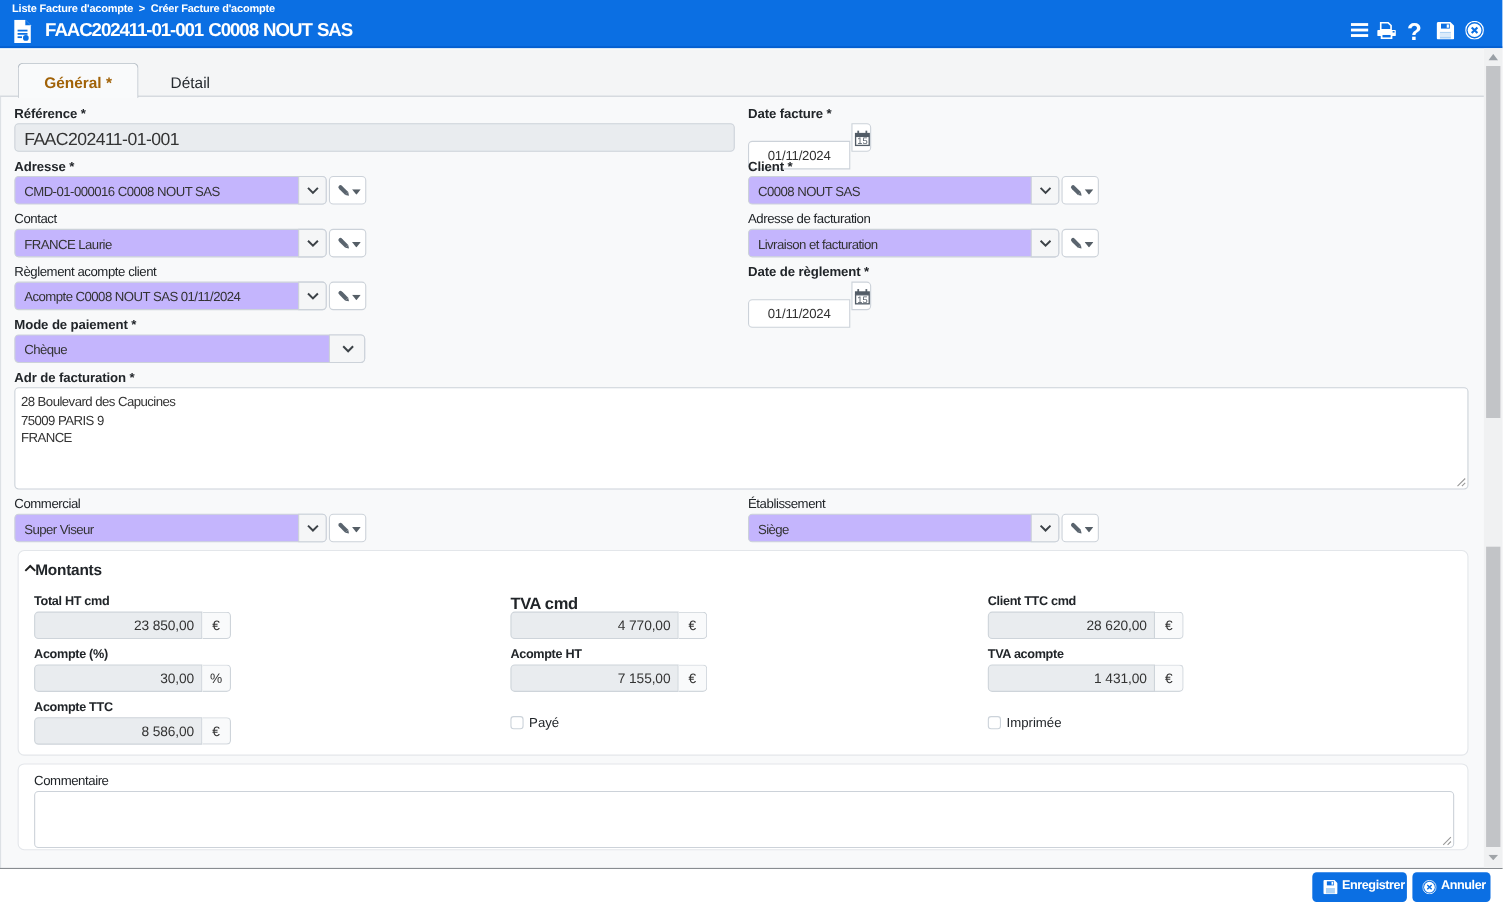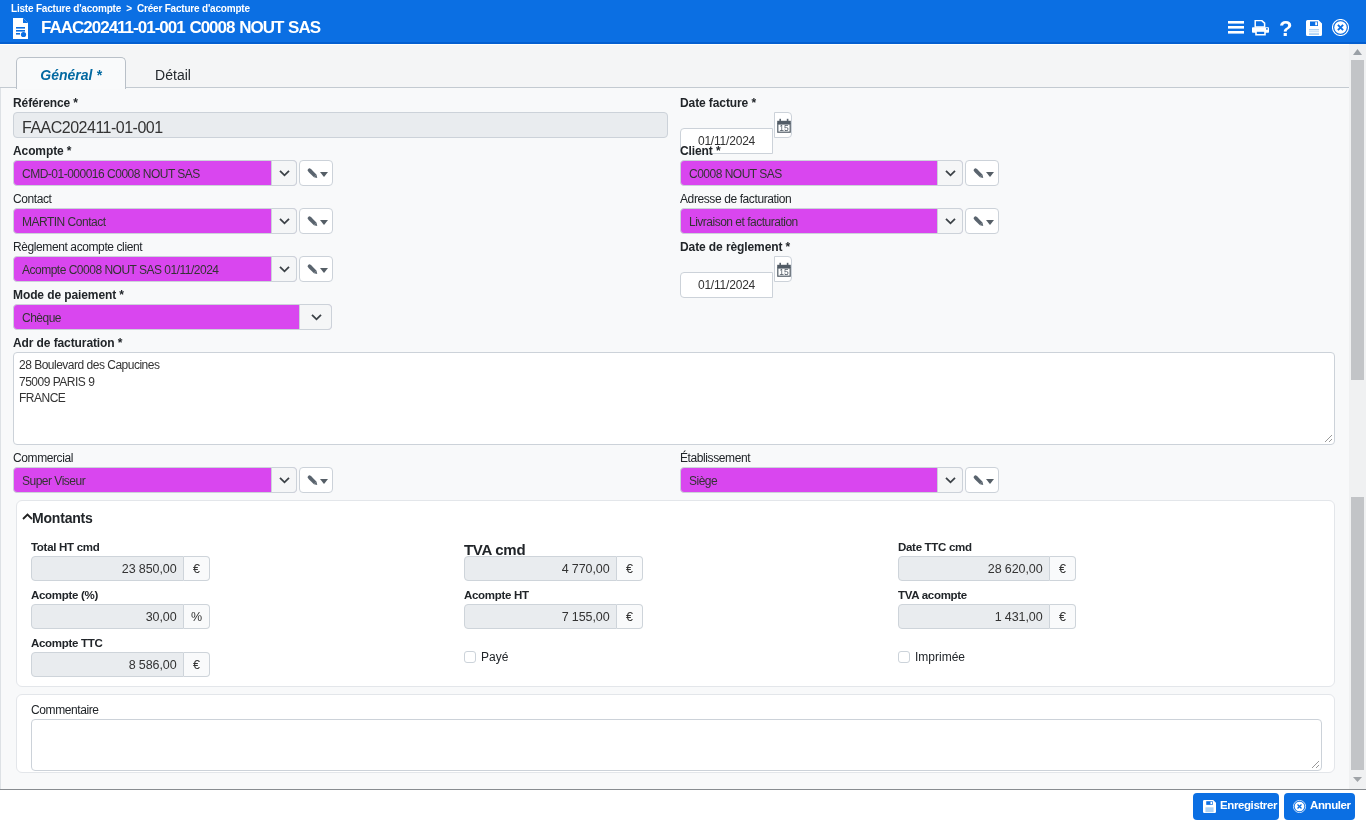--- a/index.html
+++ b/index.html
@@ -8,34 +8,34 @@
 .abs { position:absolute; }
 
 
 #hdr { position:absolute; left:0; top:0; width:1366px; height:44px; background:#0b6fe3; border-bottom:0; box-shadow:inset 0 -2px 0 #045fd0; }
 #hdrwhite { position:absolute; left:0; top:44px; width:1366px; height:1px; background:#fffffc; }
 #crumb { position:absolute; left:11px; top:3px; font-size:10px; font-weight:bold; color:#fff; letter-spacing:-0.2px; }
 #htitle { position:absolute; left:41px; top:18px; font-size:17px; font-weight:bold; color:#fff; letter-spacing:-1px; word-spacing:1px; white-space:nowrap; }
 
 
 #tabstrip { position:absolute; left:0; top:45px; width:1349px; height:43px; background:#f4f5f6; border-bottom:1px solid #c3cad1; }
-#tabactive { position:absolute; left:16px; top:57px; width:110px; height:32px; background:#f9fafb; border:1px solid #b9c0c8; border-bottom:none; border-radius:5px 5px 0 0; z-index:3; text-align:center; line-height:35px; font-size:14px; font-weight:bold; color:#0369a1;font-style:italic; }
+#tabactive { position:absolute; left:16px; top:57px; width:110px; height:32px; background:#f9fafb; border:1px solid #b9c0c8; border-bottom:none; border-radius:5px 5px 0 0; z-index:3; text-align:center; line-height:35px; font-size:14px; font-weight:bold; color:#a16207; }
 #tabdetail { position:absolute; left:130px; top:57px; width:86px; height:32px; text-align:center; line-height:36px; font-size:14px; color:#24292e; }
 
 
 #content { position:absolute; left:0; top:88px; width:1350px; height:701px; background:#f8f9fa; border-left:1px solid #dde1e5; }
 
 .lbl { position:absolute; font-size:12px; letter-spacing:-0.1px; font-weight:bold; color:#212529; white-space:nowrap; }
 .lbn { position:absolute; font-size:12px; letter-spacing:-0.4px; font-weight:normal; color:#212529; white-space:nowrap; }
 
 .inp { position:absolute; height:26px; background:#fff; border:1px solid #ccd2d9; border-radius:4px; font-size:16px; color:#333; }
 .inp .v { position:absolute; left:8px; top:6px; letter-spacing:-0.5px; white-space:nowrap; }
 .dis { background:#e9ecef; }
 
-.cmb { position:absolute; height:26px; background:#d946ef; border:1px solid #ccd2d9; border-radius:4px; }
+.cmb { position:absolute; height:26px; background:#c4b5fd; border:1px solid #ccd2d9; border-radius:4px; }
 .cmb .v { position:absolute; left:8px; top:6px; font-size:12px; letter-spacing:-0.5px; color:#333; white-space:nowrap; }
 .cmb .dd { position:absolute; right:-1px; top:-1px; width:26px; height:26px; background:#f5f6f7; border:1px solid #ccd2d9; border-radius:0 4px 4px 0; }
 .cmb .dd svg { position:absolute; left:6px; top:8px; }
 .dd33 { width:33px !important; }
 .dd33 svg { left:10px !important; }
 
 .eb { position:absolute; width:34px; height:26px; background:#fff; border:1px solid #ccd2d9; border-radius:4px; }
 .eb svg.pen { position:absolute; left:5px; top:5px; }
 .eb svg.car { position:absolute; right:4px; top:11px; }
 
@@ -113,21 +113,21 @@
 <div id="tabstrip"></div>
 <div id="tabactive">Général *</div>
 <div id="tabdetail">Détail</div>
 <div id="content"></div>
 
 <div class="lbl" style="left:13px;top:96px">Référence *</div>
 <div class="inp dis" style="left:13px;top:112px;width:655px">
     <span class="v">FAAC202411-01-001</span>
   </div>
 
-<div class="lbl" style="left:13px;top:144px">Acompte *</div>
+<div class="lbl" style="left:13px;top:144px">Adresse *</div>
 <div class="cmb" style="left:13px;top:160px;width:284px">
     <span class="v">CMD-01-000016 C0008 NOUT SAS</span>
     <span class="dd">
       <svg width="13" height="9" viewBox="0 0 13 9">
         <path d="M2 1.8 L6.5 6.3 L11 1.8" fill="none" stroke="#3c4247" stroke-width="1.8"></path>
       </svg>
     </span>
   </div>
 <div class="eb" style="left:299px;top:160px">
     <svg class="pen" width="15" height="15" viewBox="0 0 15 15">
@@ -137,21 +137,21 @@
         <path d="M11.2 5.4 L14 7.3 L11.2 9.2 Z"></path>
       </g>
     </svg>
     <svg class="car" width="8" height="5" viewBox="0 0 8 5">
       <path d="M0 0 L8 0 L4 5 Z" fill="#555e66"></path>
     </svg>
   </div>
 
 <div class="lbn" style="left:13px;top:192px">Contact</div>
 <div class="cmb" style="left:13px;top:208px;width:284px">
-    <span class="v">MARTIN Contact</span>
+    <span class="v">FRANCE Laurie</span>
     <span class="dd">
       <svg width="13" height="9" viewBox="0 0 13 9">
         <path d="M2 1.8 L6.5 6.3 L11 1.8" fill="none" stroke="#3c4247" stroke-width="1.8"></path>
       </svg>
     </span>
   </div>
 <div class="eb" style="left:299px;top:208px">
     <svg class="pen" width="15" height="15" viewBox="0 0 15 15">
       <g transform="rotate(45 7.5 7.5)" fill="#5a646e">
         <circle cx="3.1" cy="7.3" r="1.9"></circle>
@@ -325,21 +325,21 @@
 <div class="lbl" style="left:31px;top:541px;font-size:11.5px;letter-spacing:-0.3px">Total HT cmd</div>
 <div class="numw" style="left:31px;top:556px;width:179px">
     <span class="nv" style="width:153px">23 850,00</span>
     <span class="sx" style="left:153px;width:26px">€</span>
   </div>
 <div class="lbl" style="left:464px;top:541px;font-size:15px;letter-spacing:-0.3px">TVA cmd</div>
 <div class="numw" style="left:464px;top:556px;width:208px">
     <span class="nv" style="width:153px">4 770,00</span>
     <span class="sx" style="left:153px;width:26px">€</span>
   </div>
-<div class="lbl" style="left:898px;top:541px;font-size:11.5px;letter-spacing:-0.3px">Date TTC cmd</div>
+<div class="lbl" style="left:898px;top:541px;font-size:11.5px;letter-spacing:-0.3px">Client TTC cmd</div>
 <div class="numw" style="left:898px;top:556px;width:178px">
     <span class="nv" style="width:152px">28 620,00</span>
     <span class="sx" style="left:152px;width:26px">€</span>
   </div>
 
 <div class="lbl" style="left:31px;top:589px;font-size:11.5px;letter-spacing:-0.3px">Acompte (%)</div>
 <div class="numw" style="left:31px;top:604px;width:199px">
     <span class="nv" style="width:153px">30,00</span>
     <span class="sx" style="left:153px;width:26px">%</span>
   </div>

